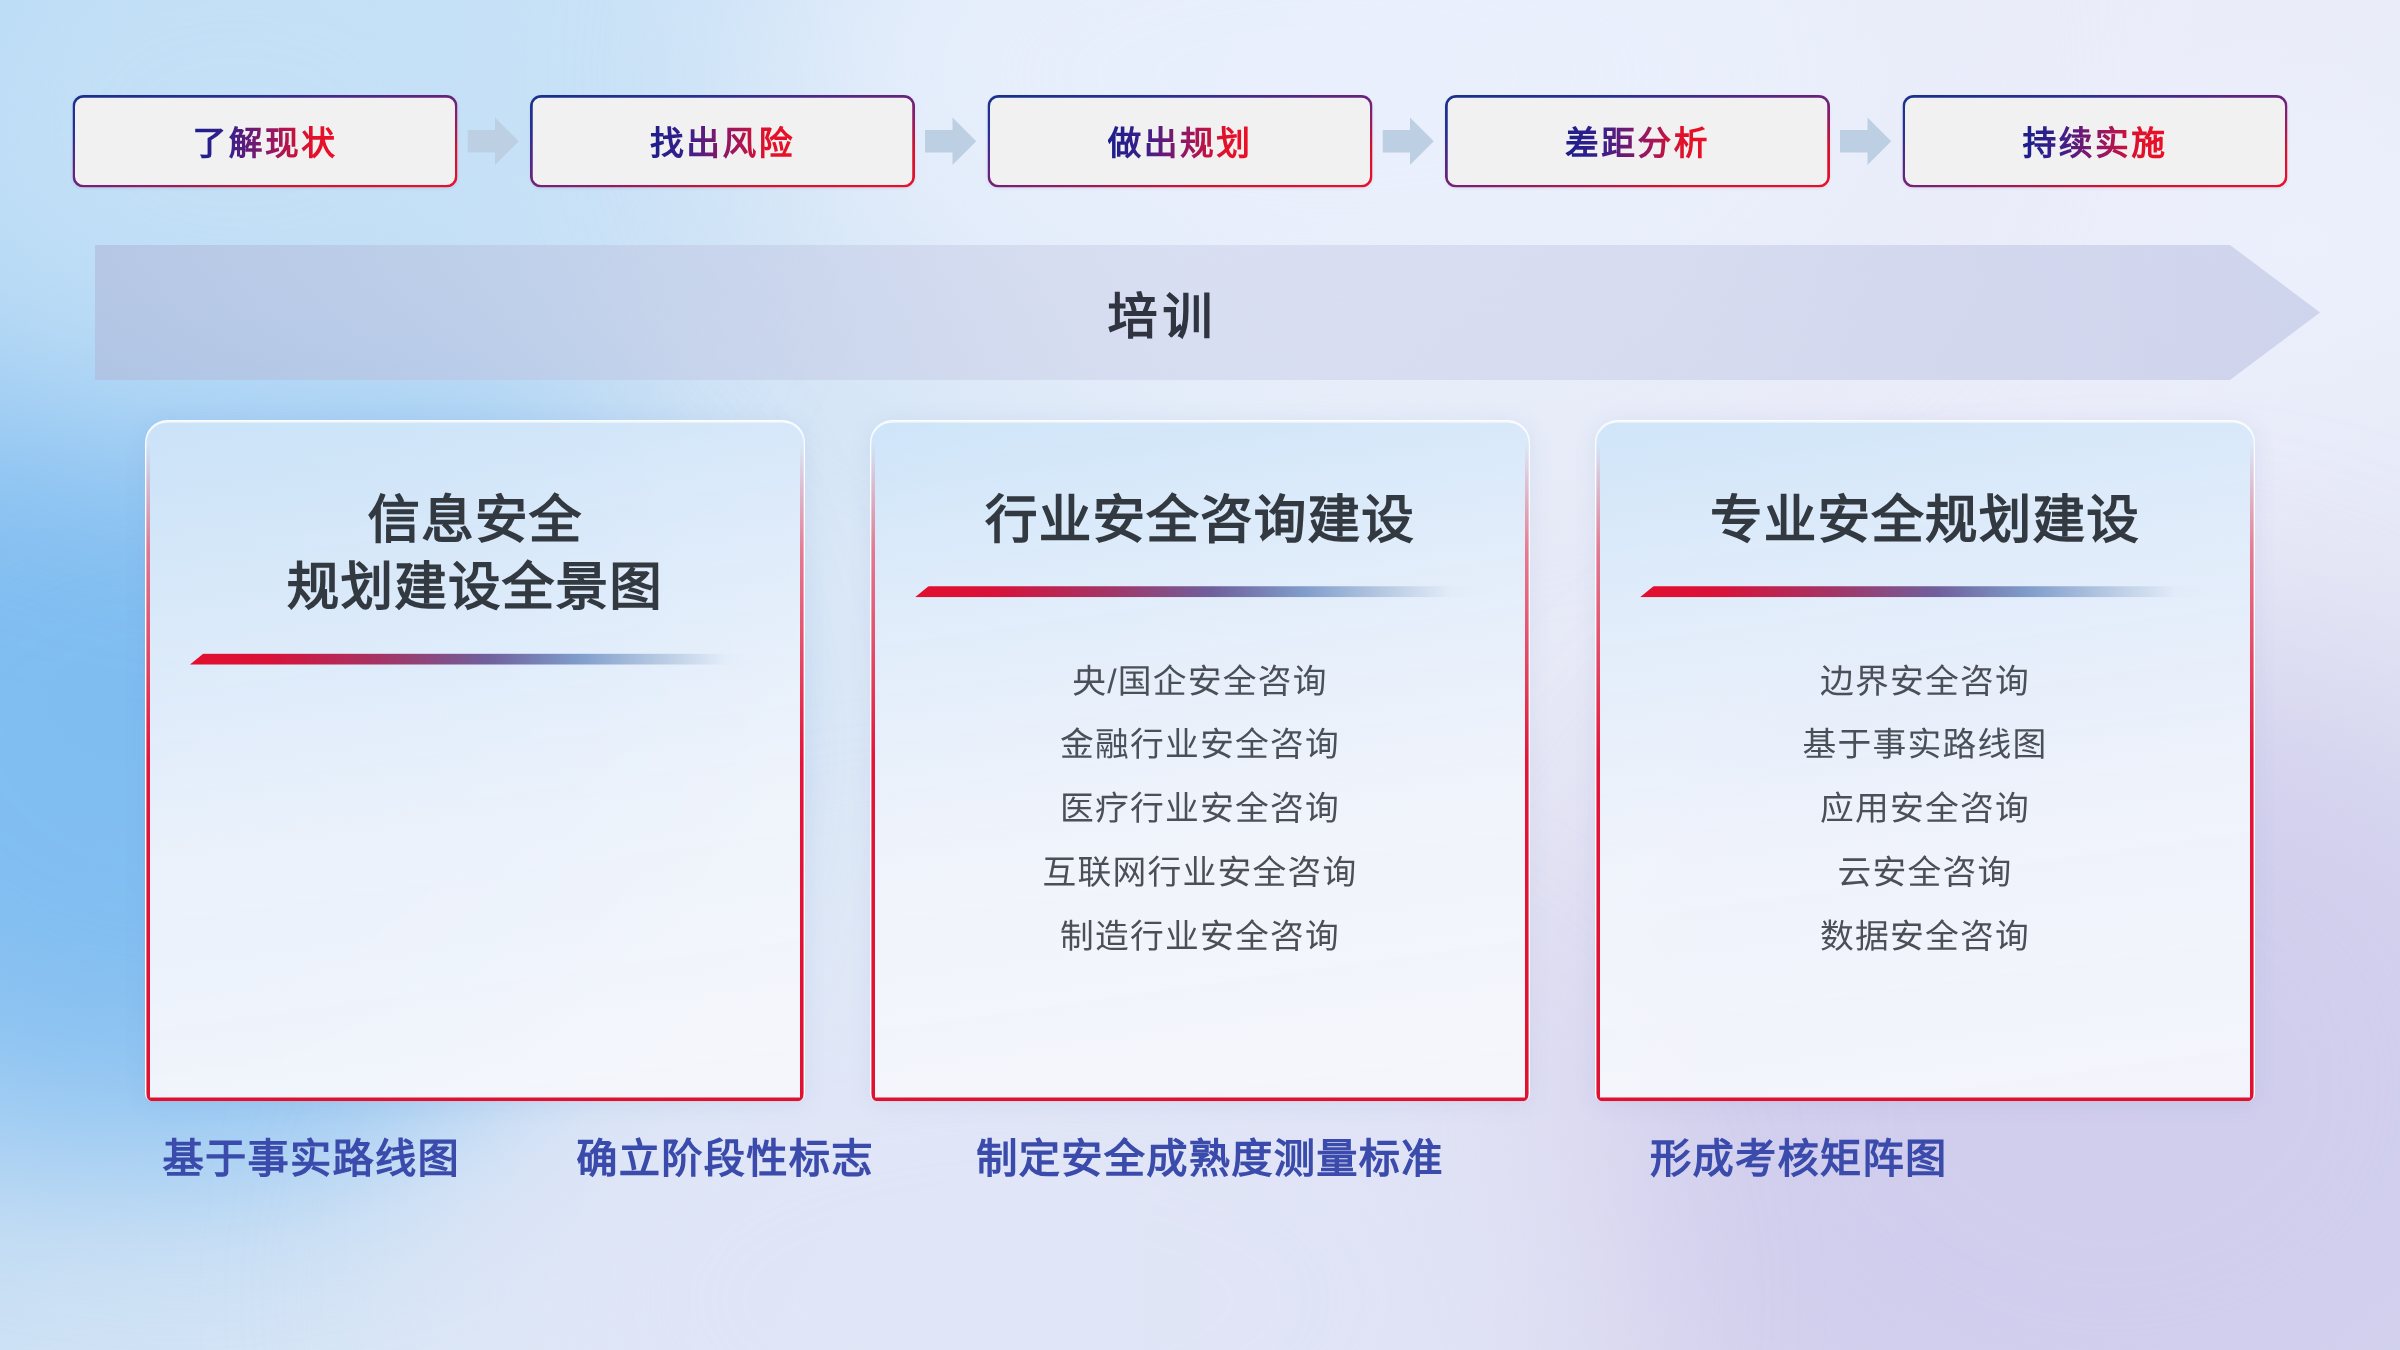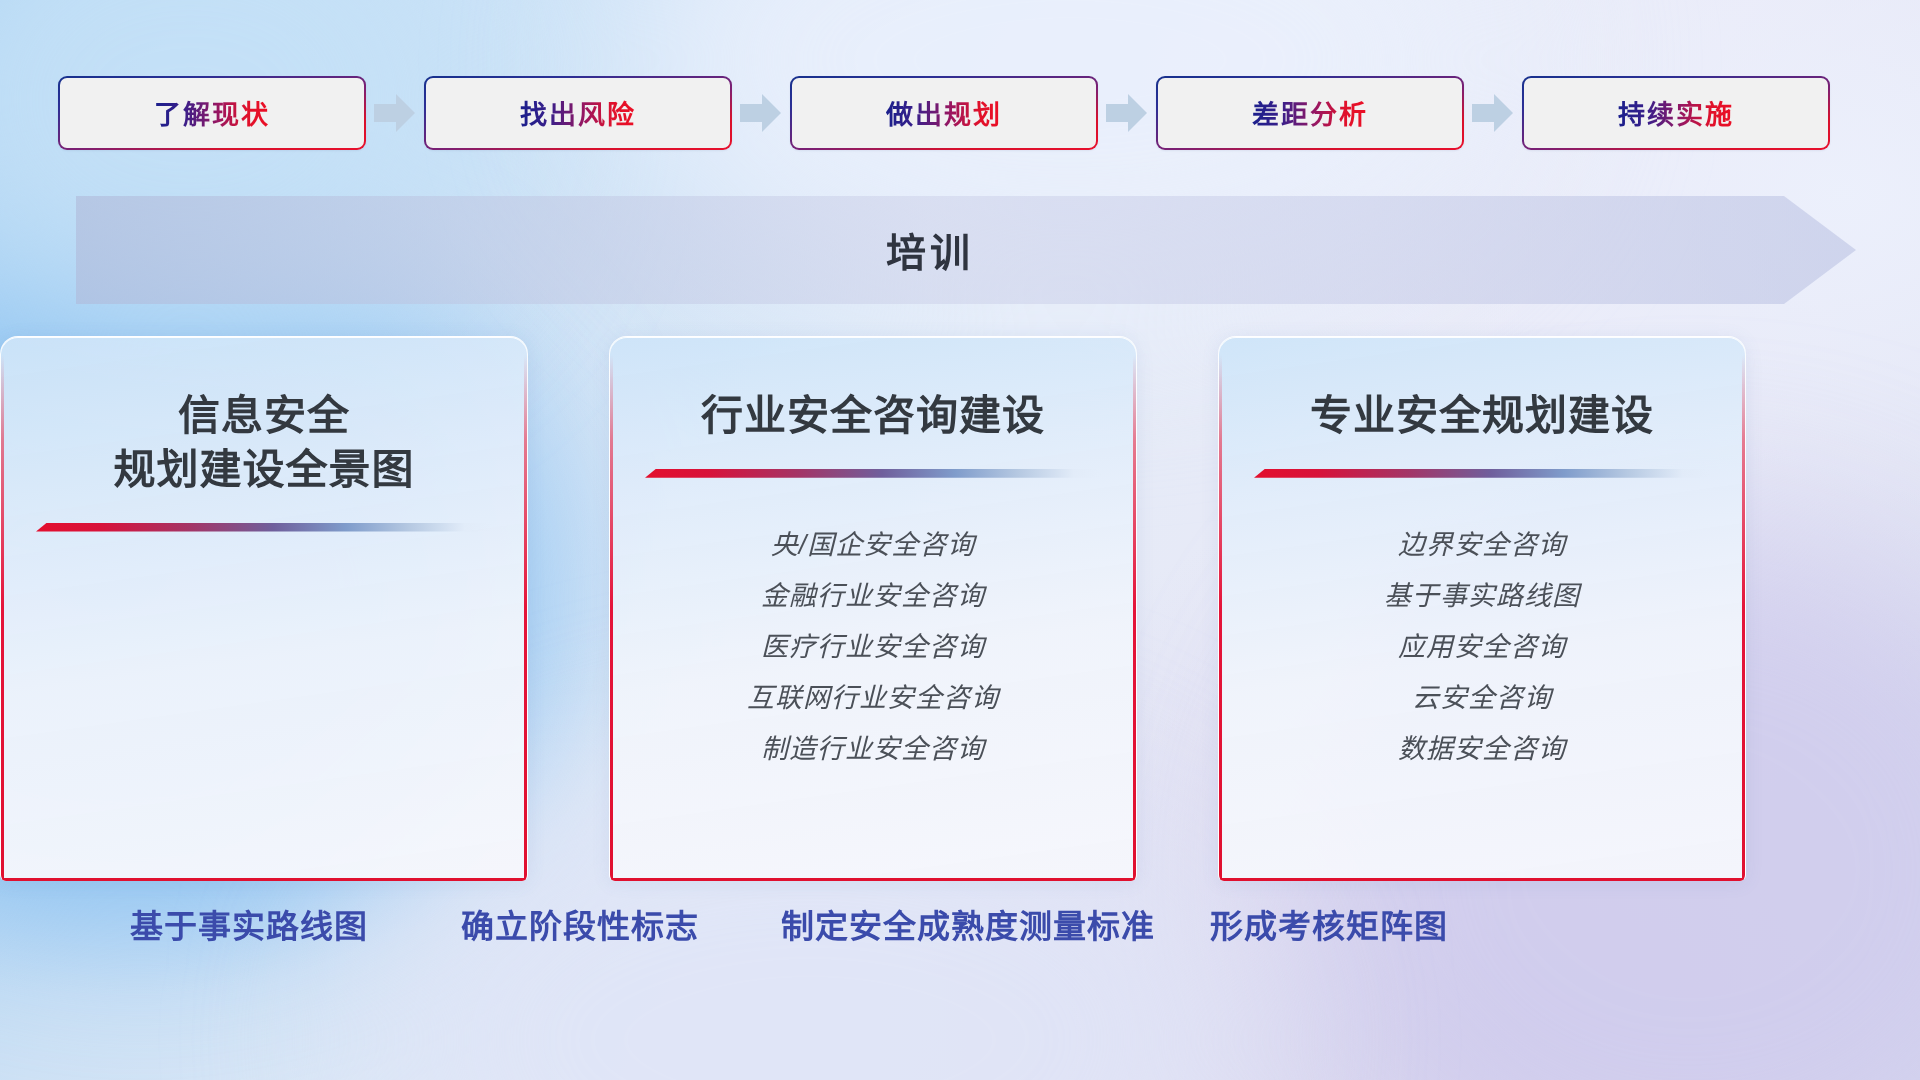--- a/index.html
+++ b/index.html
@@ -68,21 +68,21 @@
   }
   .banner-title{
     position:absolute; inset:0; display:flex; align-items:center; justify-content:center;
     padding-right:72px;
     font-size:40px; font-weight:600; color:#2f3440; letter-spacing:4px;
   }
 
   
   .cards{
     position:absolute; left:0; top:336px; width:1920px; height:545px;
-    display:flex; gap:81px;
+    display:flex; justify-content:center; gap:52px;
   }
   .card{
     position:relative;
     width:528px; height:545px;
     border-radius:18px 18px 6px 6px;
     background:linear-gradient(172deg,
       rgba(205,228,248,0.92) 0%,
       rgba(224,236,250,0.93) 26%,
       rgba(240,244,251,0.95) 58%,
       rgba(246,247,252,0.96) 100%);
@@ -124,21 +124,21 @@
     background:linear-gradient(90deg,
       #e30f2e 0%, #d8123a 14%, #a33567 34%, #6f5f9c 52%,
       #7f9ccb 68%, #b6c9e2 82%, rgba(220,230,243,0.25) 94%, rgba(230,238,248,0) 100%);
     -webkit-clip-path:polygon(11px 0, 100% 0, 100% 100%, 0 100%);
     clip-path:polygon(11px 0, 100% 0, 100% 100%, 0 100%);
   }
 
   .card-list{
     margin-top:42px;
     width:100%;
-    display:flex; flex-direction:column; align-items:center; gap:0;font-style:italic;
+    display:flex; flex-direction:column; align-items:center; gap:0;
   }
   .card-list li{
     list-style:none;
     font-size:27px; color:#4b5058; line-height:51px;
     letter-spacing:1px; white-space:nowrap;
   }
 
   
   .footer{
     position:absolute; left:0; top:900px; width:1920px; height:70px;
@@ -236,14 +236,14 @@
         <li>数据安全咨询</li>
       </ul>
       <div class="card-bottom-rail"></div>
     </div>
   </div>
 
 <div class="footer" id="footer-row">
     <div class="foot-label" style="left: 249px; color: rgb(59, 75, 171);">基于事实路线图</div>
     <div class="foot-label" style="left: 580px; color: rgb(59, 75, 171);">确立阶段性标志</div>
     <div class="foot-label" style="left: 968px; color: rgb(59, 75, 171);">制定安全成熟度测量标准</div>
-    <div class="foot-label" style="left: 1329px; color: rgb(59, 75, 171);">形成考核矩阵图</div>
+    <div class="foot-label" style="left: 1439px; color: rgb(59, 75, 171);">形成考核矩阵图</div>
   </div>
 
 </body></html>

